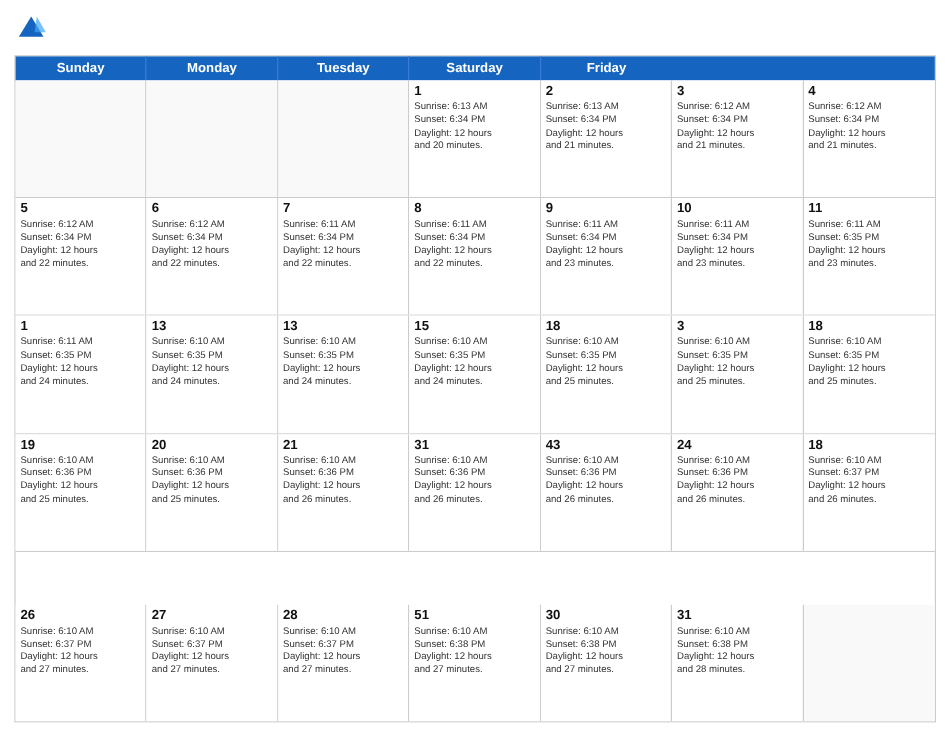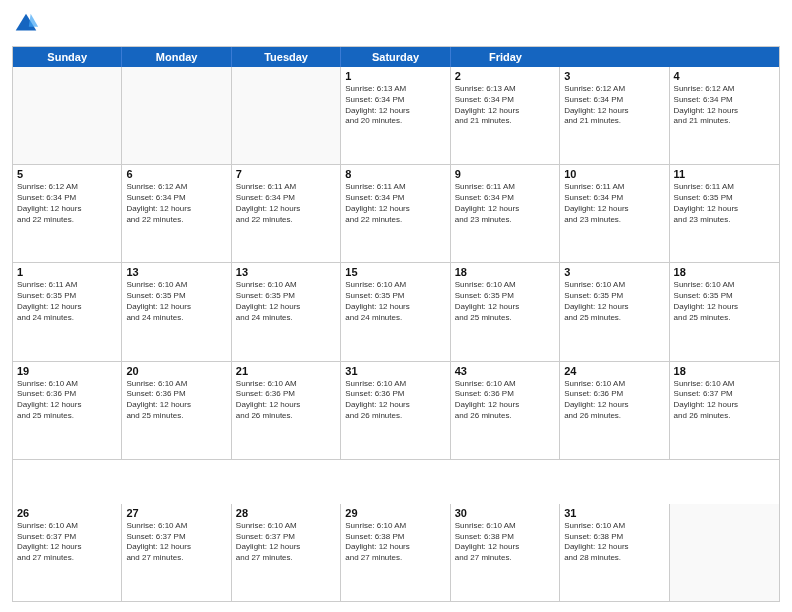--- a/index.html
+++ b/index.html
@@ -343,21 +343,21 @@
 and 27 minutes.</div>
           </div>
           <div class="cal-cell">
             <div class="day-num">28</div>
             <div class="day-info" style="white-space: pre-line;">Sunrise: 6:10 AM
 Sunset: 6:37 PM
 Daylight: 12 hours
 and 27 minutes.</div>
           </div>
           <div class="cal-cell">
-            <div class="day-num">29</div>
+            <div class="day-num">51</div>
             <div class="day-info" style="white-space: pre-line;">Sunrise: 6:10 AM
 Sunset: 6:38 PM
 Daylight: 12 hours
 and 27 minutes.</div>
           </div>
           <div class="cal-cell">
             <div class="day-num">30</div>
             <div class="day-info" style="white-space: pre-line;">Sunrise: 6:10 AM
 Sunset: 6:38 PM
 Daylight: 12 hours

